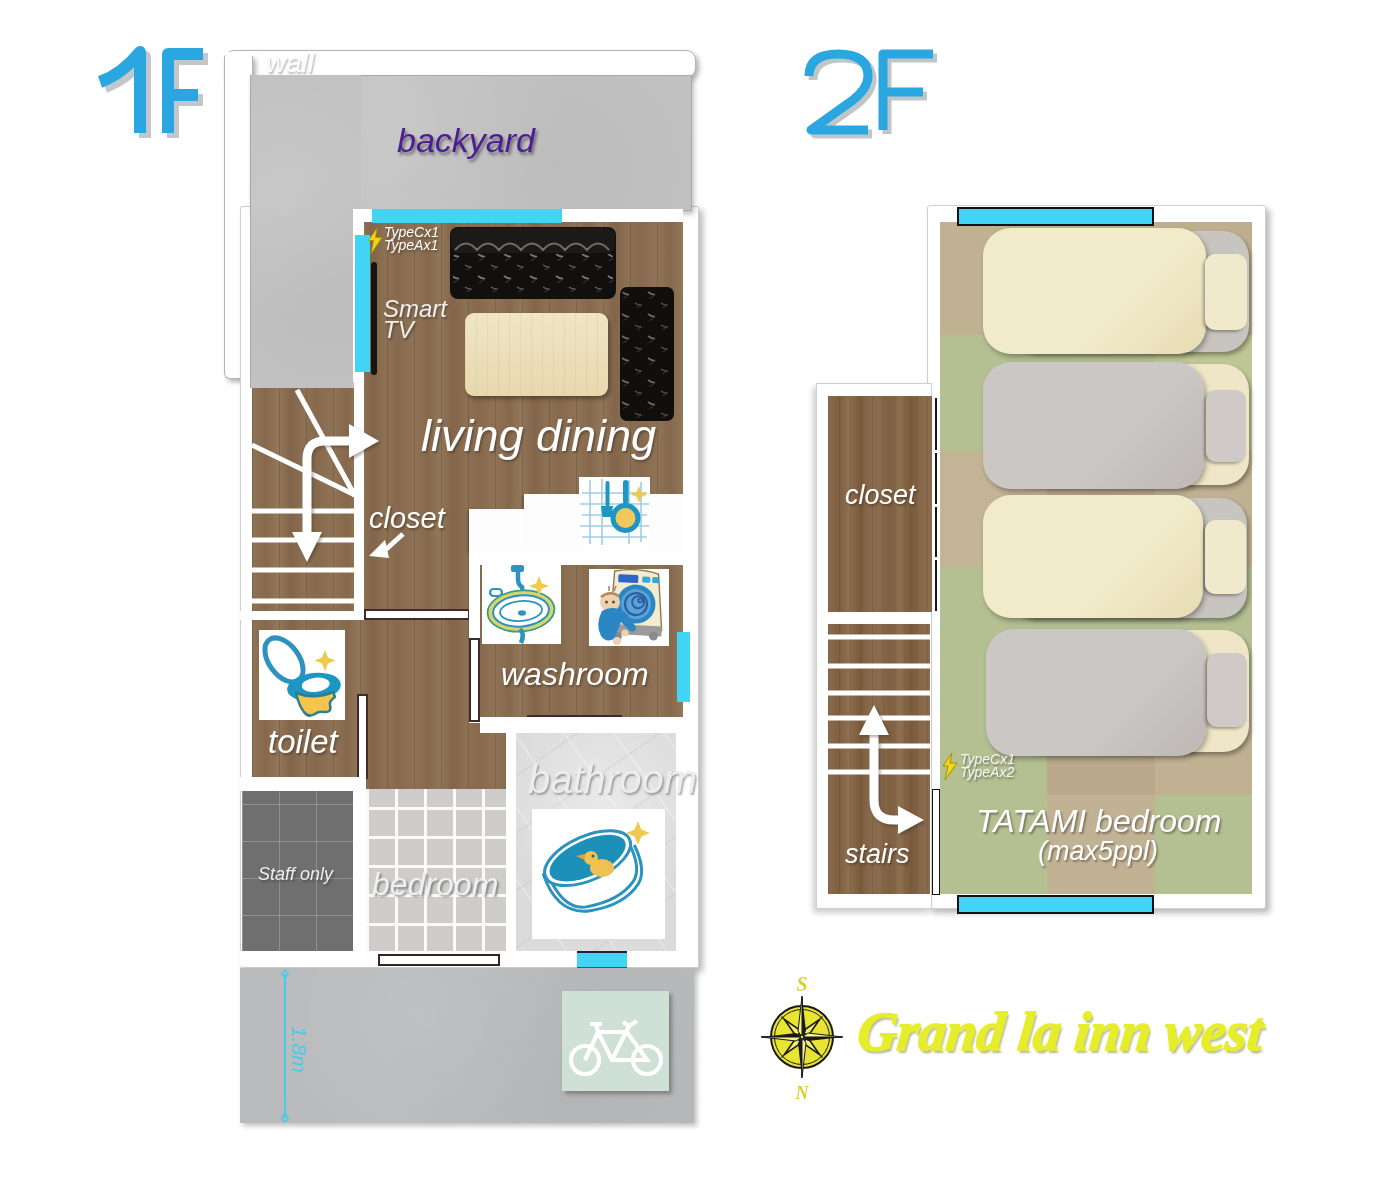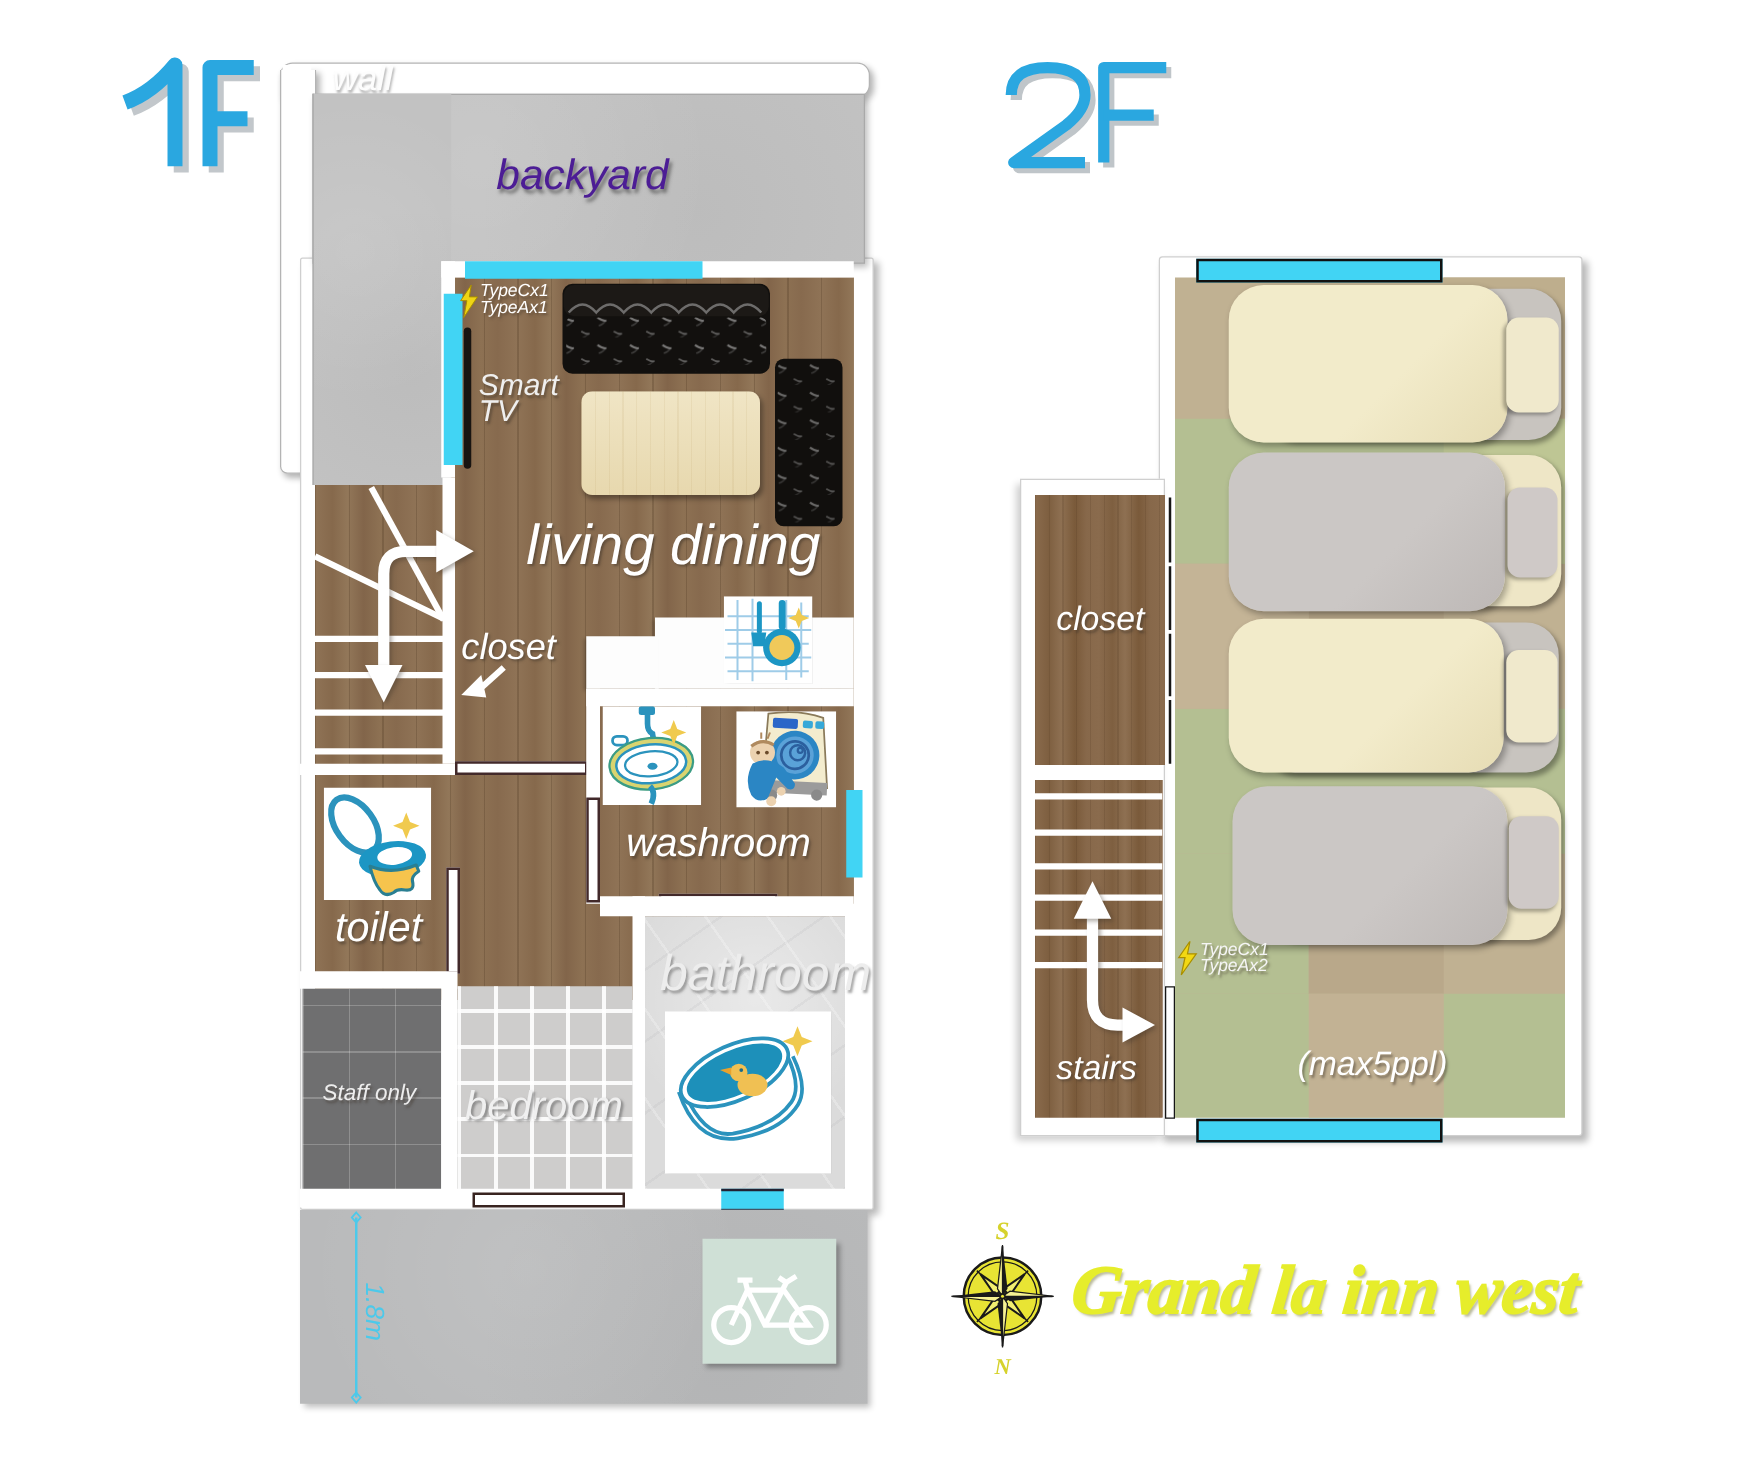--- a/index.html
+++ b/index.html
@@ -399,20 +399,21 @@
 
 <div class="lbl" style="left:845px;top:839px;font-size:27px;">stairs</div>
 
 <div class="abs" style="left:932px;top:789px;width:6px;height:104px;background:#fff;border:1.5px solid #161616;"></div>
 
 <svg class="abs" style="left:941px;top:753px;" width="18" height="28" viewBox="0 0 18 28">
       <path d="M 11 0 L 2 13 L 7 13 L 4 27 L 16 10 L 9 10 Z" fill="#f2d813" stroke="#a98f00" stroke-width="1"></path>
     </svg>
 <div class="lbl" style="left:960px;top:753px;font-size:14px;line-height:13px;color:#f5f5f5;">TypeCx1<br>TypeAx2</div>
 
+<div class="lbl" style="left:976px;top:803px;font-size:32px;">TATAMI bedroom</div>
 <div class="lbl" style="left:1038px;top:836px;font-size:27px;">(max5ppl)</div>
 
 <svg class="abs" style="left:755px;top:975px;" width="95" height="125" viewBox="0 0 95 125">
   <g transform="translate(47,62)">
     <circle r="31" fill="#e8e434"></circle>
     <circle r="31" fill="none" stroke="#1a1a1a" stroke-width="2"></circle>
     <circle r="27.5" fill="none" stroke="#1a1a1a" stroke-width="1"></circle>
     <line x1="-40" y1="0" x2="40" y2="0" stroke="#1a1a1a" stroke-width="1.4"></line>
     <line x1="0" y1="-40" x2="0" y2="40" stroke="#1a1a1a" stroke-width="1.4"></line>
     <g transform="rotate(45)">

